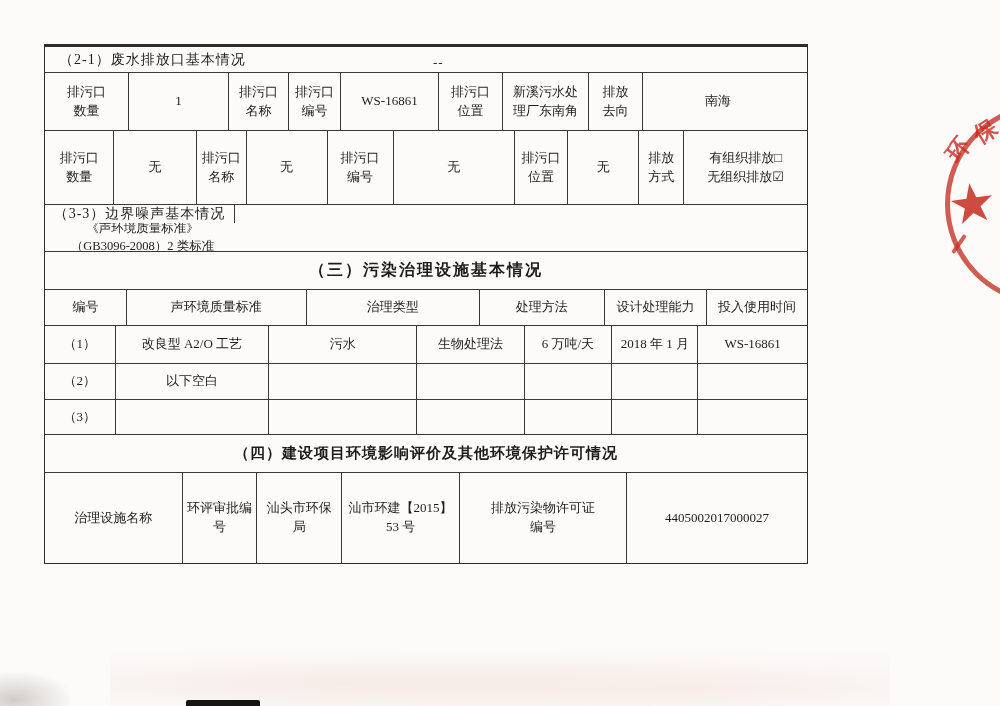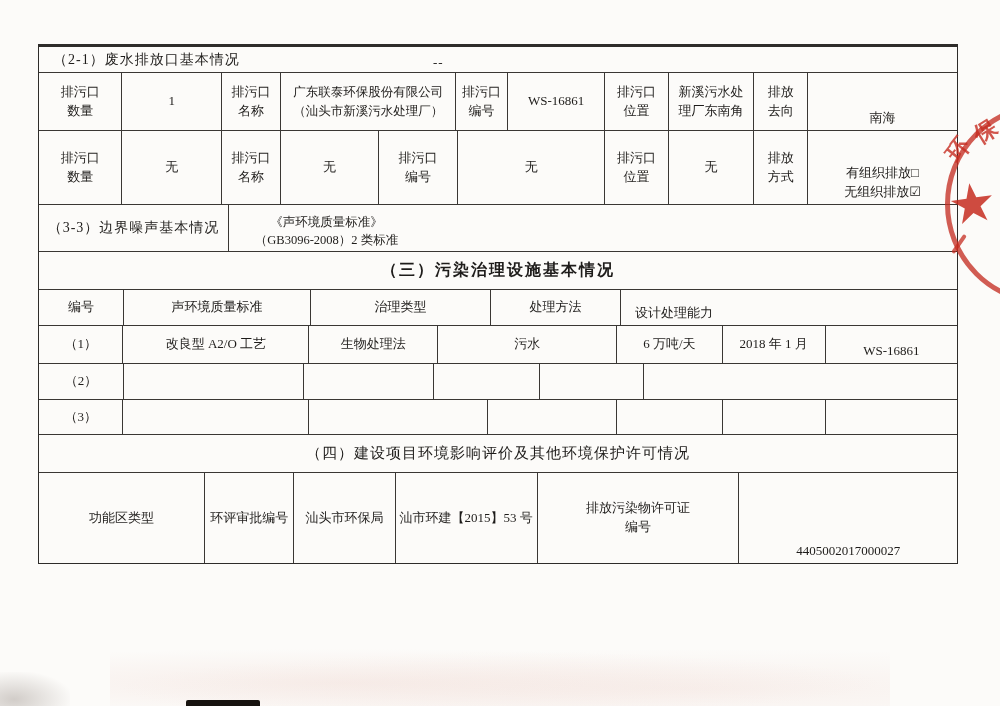--- a/index.html
+++ b/index.html
@@ -5,45 +5,45 @@
   * { margin:0; padding:0; box-sizing:border-box; }
   html,body { width:1000px; height:706px; }
   body {
     position:relative;
     overflow:hidden;
     background:#fcfbf9;
     font-family:"Liberation Serif","DejaVu Serif",serif;
     color:#1e1c1a;
   }
   .tbl {
-    position:absolute; left:38px; top:44px; width:920px;
+    position:absolute; left:44px; top:44px; width:764px;
     border:1.5px solid #2e2c2a; border-top-width:3px;
     background:transparent;
   }
   .row { display:flex; border-bottom:1.4px solid #3a3734; }
   .row:last-child { border-bottom:none; }
   .trow {
     display:flex; align-items:center;
     padding-left:14px; font-size:14px; letter-spacing:1px;
   }
   .ctitle { justify-content:center; padding-left:0; text-align:center; }
   .big { font-size:16px; font-weight:bold; letter-spacing:2px; }
-  .mid { font-size:15px; font-weight:normal; letter-spacing:1px; }
+  .mid { font-size:15px; font-weight:bold; letter-spacing:1px; }
   .c {
     border-right:1.4px solid #3a3734;
     display:flex; flex-direction:column; justify-content:center; align-items:center;
     text-align:center; padding:2px 3px; font-size:13px; line-height:1.45;
     overflow:hidden;
   }
-  .c:last-child { border-right:none;justify-content:flex-end; }
+  .c:last-child { border-right:none; }
   .c span { display:block; }
   .small { font-size:12.5px; }
   
   .h-t21{height:26px;} .h-r21{height:58px;} .h-t22{height:54px;}
-  .h-r22{height:74px;} .h-r33{height:47px;} .h-t3{height:38px;}
+  .h-r22{height:74px;} .h-r33{height:47px;flex-direction:column;} .h-t3{height:38px;}
   .h-h3{height:36px;} .h-d1{height:38px;} .h-d2{height:36px;}
   .h-d3{height:35px;} .h-t4{height:38px;} .h-r4{height:90px;}
   
   .stamp-circle{
     position:absolute; left:945px; top:103px; width:202px; height:202px;
     border:5px solid rgba(196,48,36,0.78); border-radius:50%;
   }
   .stamp-star{
     position:absolute; left:948px; top:172px; font-size:54px; color:rgba(198,44,32,0.85);
     font-family:"DejaVu Sans",sans-serif; transform:rotate(-8deg);
@@ -89,24 +89,20 @@
         <span>排污口</span>
         <span>数量</span>
       </div>
     <div class="c" style="width:100px">
         <span>1</span>
       </div>
     <div class="c" style="width:60px">
         <span>排污口</span>
         <span>名称</span>
       </div>
-    <div class="c small" style="width:176px">
-        <span>广东联泰环保股份有限公司</span>
-        <span>（汕头市新溪污水处理厂）</span>
-      </div>
     <div class="c" style="width:52px">
         <span>排污口</span>
         <span>编号</span>
       </div>
     <div class="c" style="width:98px">
         <span>WS-16861</span>
       </div>
     <div class="c" style="width:64px">
         <span>排污口</span>
         <span>位置</span>
@@ -187,50 +183,56 @@
       </div>
     <div class="c" style="width:180px">
         <span>治理类型</span>
       </div>
     <div class="c" style="width:130px">
         <span>处理方法</span>
       </div>
     <div class="c" style="width:106px">
         <span>设计处理能力</span>
       </div>
+    <div class="c" style="width:104px">
+        <span>投入使用时间</span>
+      </div>
   </div>
 
   <div class="row h-d1">
     <div class="c" style="width:85px">
         <span>（1）</span>
       </div>
     <div class="c" style="width:187px">
         <span>改良型 A2/O 工艺</span>
       </div>
+    <div class="c" style="width:180px">
+        <span>污水</span>
+      </div>
     <div class="c" style="width:130px">
         <span>生物处理法</span>
-      </div>
-    <div class="c" style="width:180px">
-        <span>污水</span>
       </div>
     <div class="c" style="width:106px">
         <span>6 万吨/天</span>
       </div>
     <div class="c" style="width:104px">
         <span>2018 年 1 月</span>
       </div>
     <div class="c" style="width:132px">
         <span>WS-16861</span>
       </div>
   </div>
 
   <div class="row h-d2">
     <div class="c" style="width:85px">
         <span>（2）</span>
       </div>
+    <div class="c" style="width:187px">
+        <span>以下空白</span>
+      </div>
     <div class="c" style="width:180px">
         <span></span>
       </div>
     <div class="c" style="width:130px">
         <span></span>
       </div>
     <div class="c" style="width:106px">
         <span></span>
       </div>
     <div class="c" style="width:104px">
@@ -264,21 +266,21 @@
         <span></span>
       </div>
   </div>
 
   <div class="row trow ctitle mid h-t4">
     <span>（四）建设项目环境影响评价及其他环境保护许可情况</span>
   </div>
 
   <div class="row h-r4">
     <div class="c" style="width:167px">
-        <span>功能区类型</span>
+        <span>治理设施名称</span>
       </div>
     <div class="c" style="width:90px">
         <span>环评审批编号</span>
       </div>
     <div class="c" style="width:102px">
         <span>汕头市环保局</span>
       </div>
     <div class="c" style="width:143px">
         <span>汕市环建【2015】53 号</span>
       </div>

